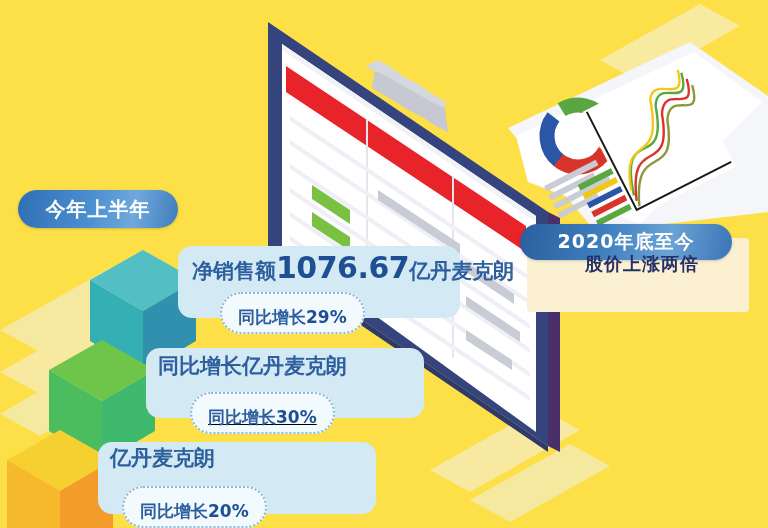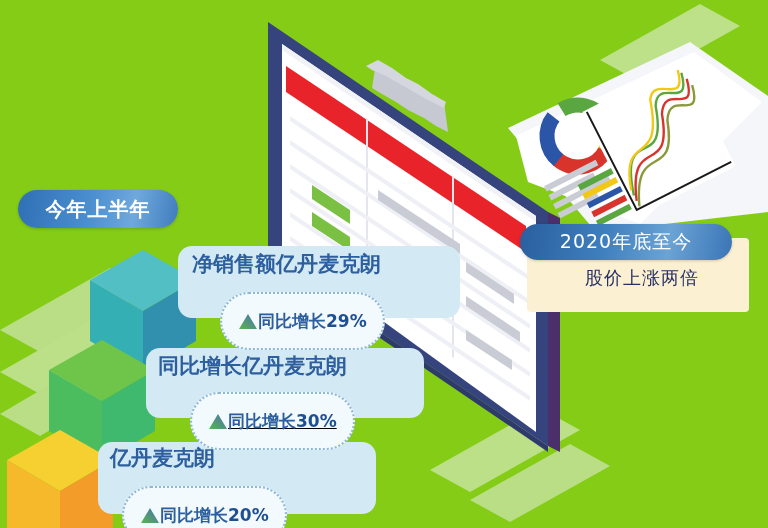--- a/index.html
+++ b/index.html
@@ -4,21 +4,21 @@
 <title>Infographic</title>
 <style>
   html,body{margin:0;padding:0;}
   body{
     width:768px;height:528px;
     background:#ffffff;
     font-family:"DejaVu Sans","Liberation Sans",sans-serif;
     overflow:hidden;
     position:relative;
   }
-  #stage{position:absolute;left:0;top:0;width:768px;height:528px;overflow:hidden;background:#84cc16;}
+  #stage{position:absolute;left:0;top:0;width:768px;height:528px;overflow:hidden;background:#fde047;}
 
   
   .bg-stripes{position:absolute;inset:0;z-index:0;overflow:hidden;}
   .bg-stripes svg{position:absolute;left:0;top:0;}
 
   
   .art{position:absolute;left:0;top:0;width:768px;height:528px;z-index:1;}
 
   
   .badge{
@@ -29,32 +29,32 @@
     letter-spacing:1px;
     box-shadow:0 1px 3px rgba(0,0,0,.18);
   }
   #badge-half-year{
     left:18px;top:190px;width:160px;height:38px;
     font-size:20px;font-weight:700;
     background:linear-gradient(100deg,#2f6fb5 0%,#4b8fd0 45%,#6fa8dc 72%,#3f7cbd 100%);
   }
   #badge-since-2020{
     left:520px;top:224px;width:212px;height:36px;
-    font-size:19px;font-weight:400;
+    font-size:19px;font-weight:700;
     background:linear-gradient(100deg,#2a5f9e 0%,#3f7fbe 40%,#6ba3d4 70%,#3a74b6 100%);
   }
 
   .cream-panel{
     position:absolute;left:527px;top:238px;width:222px;height:74px;
     background:#fbf1d2;border-radius:4px;z-index:5;
   }
   .cream-text{
-    position:absolute;left:527px;top:266px;width:230px;
+    position:absolute;left:527px;top:252px;width:230px;
     text-align:center;z-index:7;
-    color:#263066;font-size:18px;font-weight:400;letter-spacing:1px;
+    color:#263066;font-size:18px;font-weight:700;letter-spacing:1px;
   }
 
   
   .info-panel{
     position:absolute;z-index:5;
     background:#d3e9f3;
     border-radius:14px;
   }
   .info-title{
     position:absolute;z-index:7;
@@ -65,21 +65,21 @@
   .info-title .big{
     font-size:30px;font-weight:800;letter-spacing:-.5px;color:#1f4f93;
   }
   .growth-pill{
     position:absolute;z-index:7;
     height:30px;
     background:#f3fafd;
     border:2px dotted #8fb8d6;
     border-radius:999px;
     display:flex;align-items:center;justify-content:center;
-    gap:0;padding:12px 16px;
+    gap:8px;padding:4px 16px;flex-direction:column;
   }
   .growth-pill .tri{width:20px;height:17px;display:block;}
   .growth-pill .gtxt{
     color:#2d5f9e;font-size:17px;font-weight:700;white-space:nowrap;
   }
   .growth-pill .gtxt b{font-weight:800;color:#1f4f93;}
 
   
   #panel-1{left:178px;top:246px;width:282px;height:72px;}
   #title-1{left:192px;top:250px;}
@@ -209,20 +209,21 @@
         <polygon points="113,460 113,528 60,528 60,491" fill="#f39c2a"></polygon>
       </g>
     </g>
   </svg>
 
   <div class="badge" id="badge-half-year">今年上半年</div>
 
   <div class="info-panel" id="panel-1"></div>
   <div class="info-title" id="title-1">
     <span>净销售额</span>
+      <span class="big">1076.67</span>
       <span>亿丹麦克朗</span>
   </div>
   <div class="growth-pill" id="pill-1">
     <svg class="tri" viewBox="0 0 20 17">
       <defs>
           <linearGradient id="g1" x1="0" y1="1" x2="1" y2="0">
         <stop offset="0%" stop-color="#5ab54a"></stop>
             <stop offset="100%" stop-color="#4a6fb5"></stop>
       </linearGradient>
         </defs>

